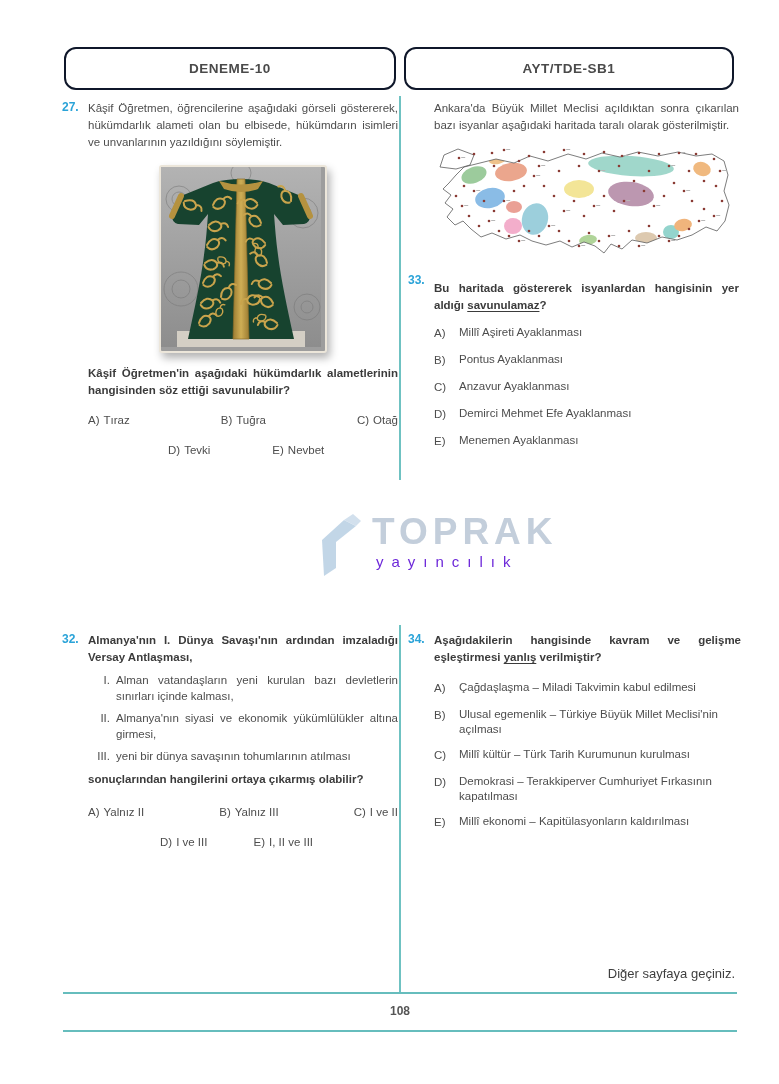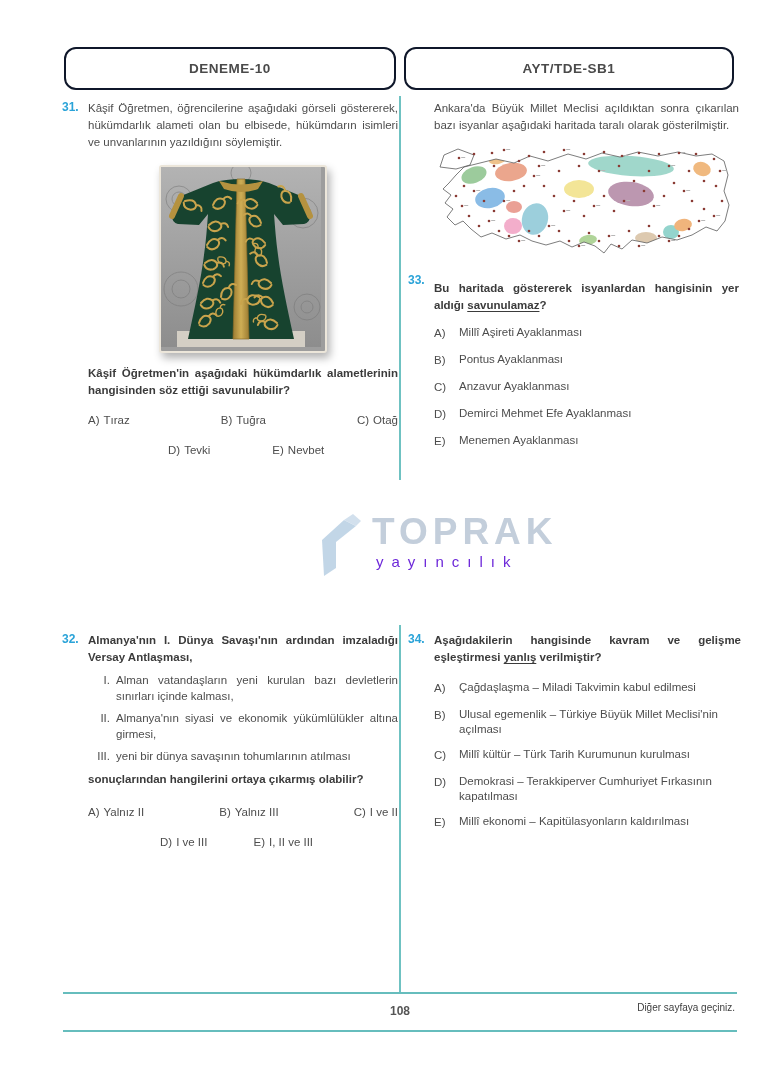--- a/index.html
+++ b/index.html
@@ -61,39 +61,39 @@
   .wm{position:absolute;left:318px;top:512px;display:flex;align-items:flex-start;}
   .wm-text{margin-left:6px;}
   .wm-title{font-size:37px;font-weight:bold;color:#c3cedb;letter-spacing:5px;line-height:40px;}
   .wm-sub{font-size:15px;color:#6d28d9;letter-spacing:8px;margin:1px 0 0 4px;}
 
   
   .fline{position:absolute;left:63px;width:674px;height:2px;background:#66bdbd;}
   .fline-1{top:992px;} .fline-2{top:1030px;}
   .pagenum{position:absolute;left:63px;width:674px;top:1004px;text-align:center;
            font-size:12px;font-weight:bold;color:#555;}
-  .fnote{position:absolute;right:44px;top:1002px;font-size:10px;color:#3e3e3e;}
+  .fnote{position:absolute;right:44px;top:966px;font-size:13px;color:#3e3e3e;}
 </style>
 </head>
 <body>
 
 <div class="page">
 
   <div class="hdr-box hdr-left">
     <span>DENEME-10</span>
   </div>
   <div class="hdr-box hdr-right">
     <span>AYT/TDE-SB1</span>
   </div>
 
   <div class="vdiv vdiv-top"></div>
   <div class="vdiv vdiv-bot"></div>
 
   <div class="q pos-q31">
-    <div class="qn">31.</div>
+    <div class="qn">27.</div>
     <div class="qb">
       <div>Kâşif Öğretmen, öğrencilerine aşağıdaki görseli göstererek, hükümdarlık alameti olan bu elbisede, hükümdarın isimleri ve unvanlarının yazıldığını söylemiştir.</div>
 
       <div class="kfig">
         <svg width="160" height="180" viewBox="0 0 160 180">
           <defs>
             <linearGradient id="bgg" x1="0" y1="0" x2="0" y2="1">
               <stop offset="0" stop-color="#b3b3b3"></stop>
                 <stop offset="1" stop-color="#8d8d8d"></stop>
             </linearGradient>

